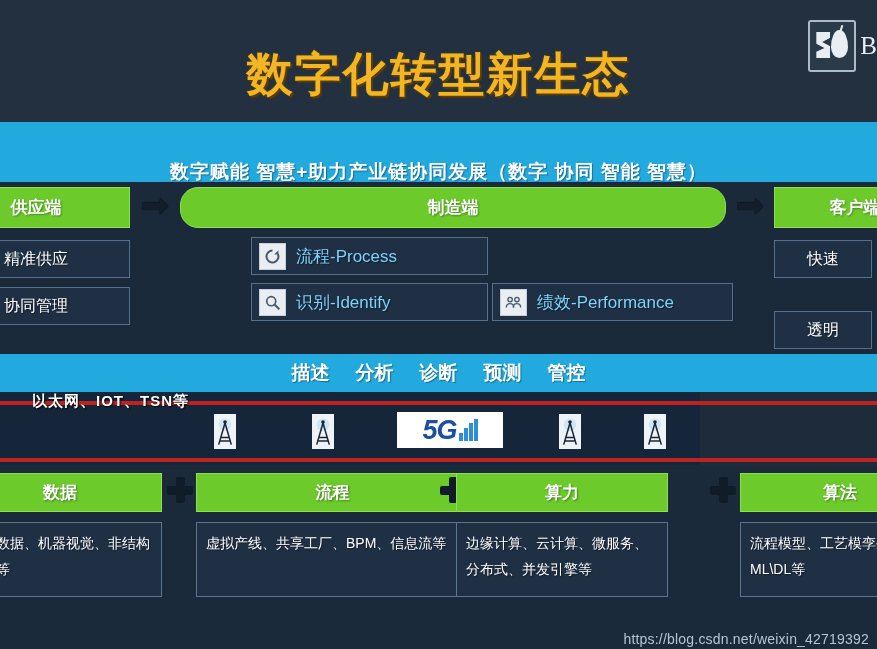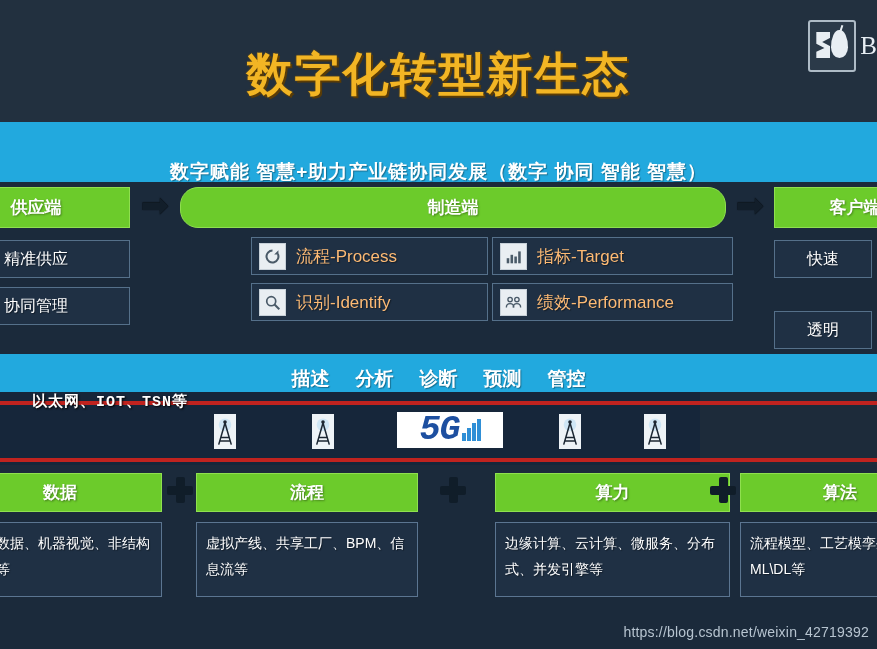--- a/index.html
+++ b/index.html
@@ -176,21 +176,21 @@
     position: absolute;
     height: 36px;
     border: 1px solid #55708a;
     background: #1f3044;
     display: flex;
     align-items: center;
     padding-left: 7px;
     gap: 10px;
   }
   .feature .f-label {
-    color: #fdba74;
+    color: #7dd3fc;
     font-size: 17px;
     text-shadow: 1px 1px 1px rgba(0,0,0,.4);
   }
   .f-icon {
     width: 25px; height: 25px;
     background: #e9eef2;
     border: 1px solid #c7d0d8;
     display: flex;
     align-items: center;
     justify-content: center;
@@ -208,39 +208,38 @@
   #client-c2   { left: 774px; top: 105px; width: 96px; margin-top: 24px; }
 
   
   .analytics-bar {
     position: absolute;
     left: 0; top: 354px;
     width: 877px;
     height: 38px;
     background: #22a9de;
     display: flex;
-    align-items: flex-end;
+    align-items: center;
     justify-content: center;
     gap: 26px;
   }
   .analytics-item {
     color: #ffffff;
     font-size: 19px;
     font-weight: bold;
     text-shadow: 1px 1px 1px rgba(0,0,0,.35);
   }
 
   
   .network-layer {
     position: absolute;
     left: 0; top: 392px;
     width: 700px;
     height: 73px;
     background: #16263a;
-    font-family: Liberation Mono, monospace;
   }
   .net-rule {
     position: absolute;
     left: 0;
     width: 877px;
     height: 4px;
     background: #c0231f;
   }
   #net-rule-top    { top: 9px; }
   #net-rule-bottom { top: 66px; }
@@ -267,21 +266,21 @@
     top: 20px;
     width: 106px; height: 36px;
     background: #ffffff;
     display: flex;
     align-items: center;
     justify-content: center;
     gap: 2px;
   }
   .logo5g .g5-text {
     color: #1d4fa0;
-    font-size: 35px;
+    font-size: 27px;
     font-weight: bold;
     font-style: italic;
     letter-spacing: -1px;
   }
   .logo5g .g5-bars {
     display: flex;
     align-items: flex-end;
     gap: 1px;
     height: 22px;
   }
@@ -328,31 +327,31 @@
   .plus::before, .plus::after {
     content: "";
     position: absolute;
     background: #101d29;
     border-radius: 2px;
   }
   .plus::before { left: 9px; top: 0;  width: 9px; height: 26px; }
   .plus::after  { left: 0;  top: 9px; width: 26px; height: 9px; }
 
   #pillar-data  { left: -42px; width: 204px; }
-  #pillar-flow  { left: 196px; width: 222px; }
-  #pillar-power { left: 495px; width: 235px; }
+  #pillar-flow  { left: 196px; width: 273px; }
+  #pillar-power { left: 456px; width: 212px; }
   #pillar-algo  { left: 740px; width: 200px; }
   #plus-1 { left: 167px; }
   #plus-2 { left: 440px; }
   #plus-3 { left: 710px; }
 
   
   .watermark {
     position: absolute;
-    right: 8px; bottom: 9px;
+    right: 8px; bottom: 2px;
     color: #b7c4d0;
     font-size: 14px;
     letter-spacing: .2px;
   }
 </style>
 </head>
 <body>
 
 <div id="slide">
 
@@ -396,31 +395,20 @@
     <div class="feature" id="feat-identify">
       <span class="f-icon">
         <svg width="17" height="17" viewBox="0 0 20 20">
             <circle cx="8.5" cy="8.5" r="5.3" fill="none" stroke="#4a5a68" stroke-width="2"></circle>
             <line x1="12.4" y1="12.4" x2="18" y2="18" stroke="#4a5a68" stroke-width="2.4"></line>
           </svg>
       </span>
       <span class="f-label">识别-Identify</span>
     </div>
 
-    <div class="feature" id="feat-target">
-      <span class="f-icon">
-        <svg width="17" height="17" viewBox="0 0 20 20">
-            <rect x="2" y="12" width="3" height="6" fill="#4a5a68"></rect>
-            <rect x="6.5" y="8" width="3" height="10" fill="#4a5a68"></rect>
-            <rect x="11" y="10" width="3" height="8" fill="#4a5a68"></rect>
-            <rect x="15.5" y="4" width="3" height="14" fill="#4a5a68"></rect>
-          </svg>
-      </span>
-      <span class="f-label">指标-Target</span>
-    </div>
 
     <div class="feature" id="feat-perf">
       <span class="f-icon">
         <svg width="17" height="17" viewBox="0 0 20 20">
             <circle cx="6" cy="6.5" r="2.6" fill="none" stroke="#4a5a68" stroke-width="1.6"></circle>
             <circle cx="14" cy="6.5" r="2.6" fill="none" stroke="#4a5a68" stroke-width="1.6"></circle>
             <path d="M1.6 16c0-3 2-4.6 4.4-4.6S10.4 13 10.4 16" fill="none" stroke="#4a5a68" stroke-width="1.6"></path>
             <path d="M9.6 16c0-3 2-4.6 4.4-4.6S18.4 13 18.4 16" fill="none" stroke="#4a5a68" stroke-width="1.6"></path>
           </svg>
       </span>

